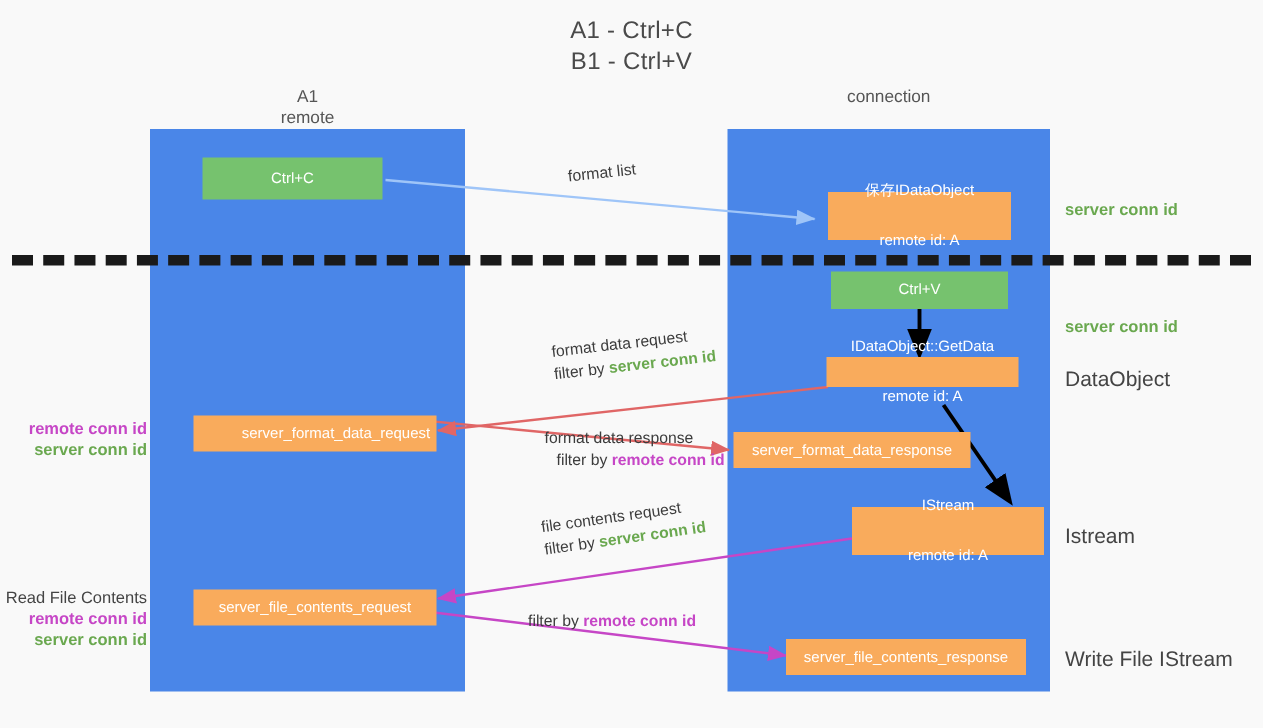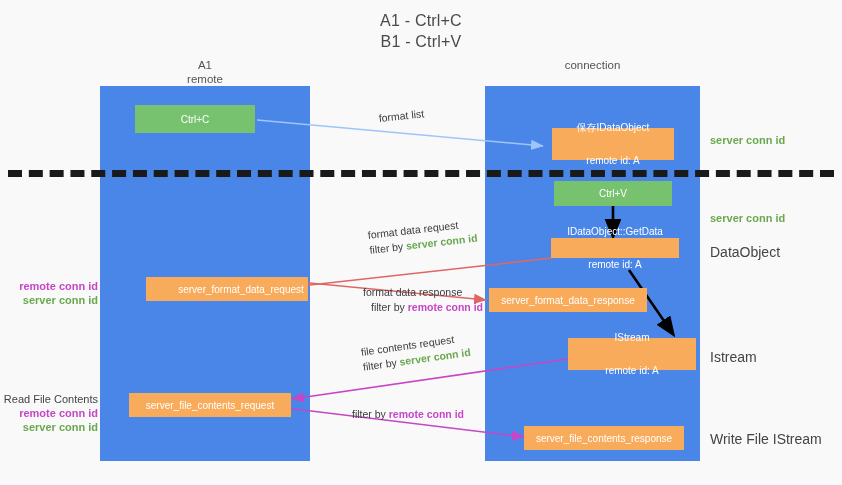--- a/index.html
+++ b/index.html
@@ -116,21 +116,21 @@
 
     <line x1="568" y1="359" x2="292" y2="399" stroke="#c646c6" stroke-width="1.6" marker-end="url(#ar-mag)"></line>
 
     <line x1="262" y1="405" x2="524" y2="437" stroke="#c646c6" stroke-width="1.6" marker-end="url(#ar-mag)"></line>
   </svg>
 
   <div class="abs box green" style="left:135px;top:105px;width:120px;height:28px;">
     <span>Ctrl+C</span>
   </div>
 
-  <div class="abs box orange" style="left:146px;top:277px;width:162px;height:24px;padding-left:33px;">
+  <div class="abs box orange" style="left:129px;top:277px;width:162px;height:24px;padding-left:33px;">
     <span>server_format_data_request</span>
   </div>
 
   <div class="abs box orange" style="left:129px;top:393px;width:162px;height:24px;">
     <span>server_file_contents_request</span>
   </div>
 
   <div class="abs box orange" style="left:552px;top:128px;width:122px;height:32px;">
     <span>保存IDataObject</span>
     <span class="sub">remote id: A</span>

